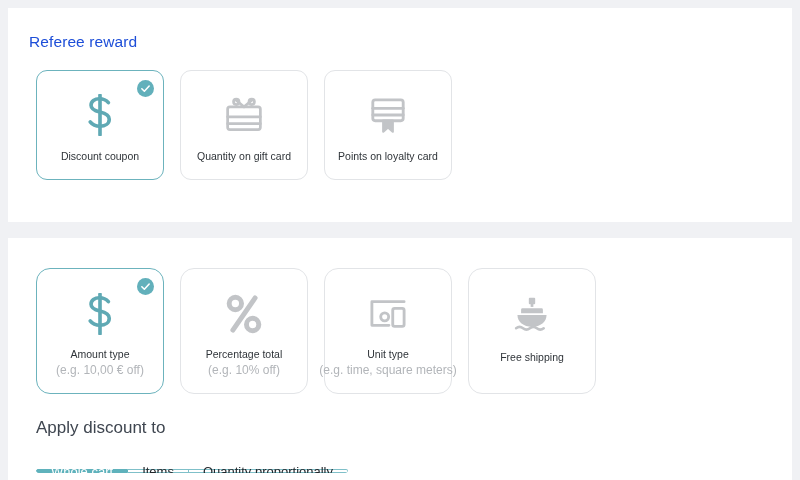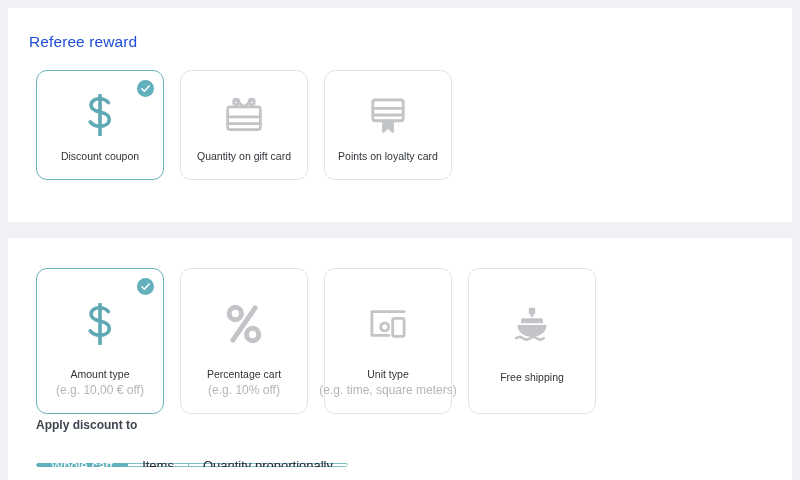--- a/index.html
+++ b/index.html
@@ -59,21 +59,21 @@
     display: flex;
     flex-direction: column;
     align-items: center;
     cursor: pointer;
   }
   .card.sel {
     border: 1.5px solid #6cb3bd;
   }
 
   .card-reward { width: 128px; height: 110px; }
-  .card-type   { width: 128px; height: 146px; }
+  .card-type   { width: 128px; height: 126px; border-radius: 14px; }
 
   .card-icon {
     flex: 1 1 auto;
     display: flex;
     align-items: center;
     justify-content: center;
     width: 100%;
     color: #c2c4c7;
   }
   .card.sel .card-icon { color: #5fa9b4; }
@@ -116,25 +116,24 @@
   }
   .check-badge svg { display: block; }
 
   
   .apply-wrap {
     position: absolute;
     left: 28px;
     top: 180px;
   }
   .apply-label {
-    font-size: 12px;
+    font-size: 17px;
     color: #3f4650;
     margin-bottom: 7px;
     white-space: nowrap;
-    font-weight: bold;
   }
   .segmented {
     display: flex;
     height: 28px;
     border-radius: 3px;
     overflow: hidden;
   }
   .seg {
     box-sizing: border-box;
     display: flex;
@@ -240,21 +239,21 @@
       </div>
 
       <div class="card card-type">
         <span class="card-icon">
           <svg width="38" height="42" viewBox="0 0 30 34" fill="none" stroke="currentColor" stroke-width="4" stroke-linecap="round">
             <line x1="24" y1="4" x2="6" y2="30"></line>
             <circle cx="8" cy="8.5" r="5"></circle>
             <circle cx="22" cy="25.5" r="5"></circle>
           </svg>
         </span>
-        <span class="card-label">Percentage cart</span>
+        <span class="card-label">Percentage total</span>
         <span class="card-sub">(e.g. 10% off)</span>
       </div>
 
 
       <div class="card card-type">
         <span class="card-icon">
           <svg width="44" height="36" viewBox="0 0 46 38" fill="none" stroke="currentColor" stroke-width="3" stroke-linecap="round" stroke-linejoin="round">
             <path d="M40 6 L6 6 L6 31 L24 31"></path>
             <circle cx="19.5" cy="22" r="4.2"></circle>
             <rect x="28" y="13" width="12" height="19" rx="2"></rect>

